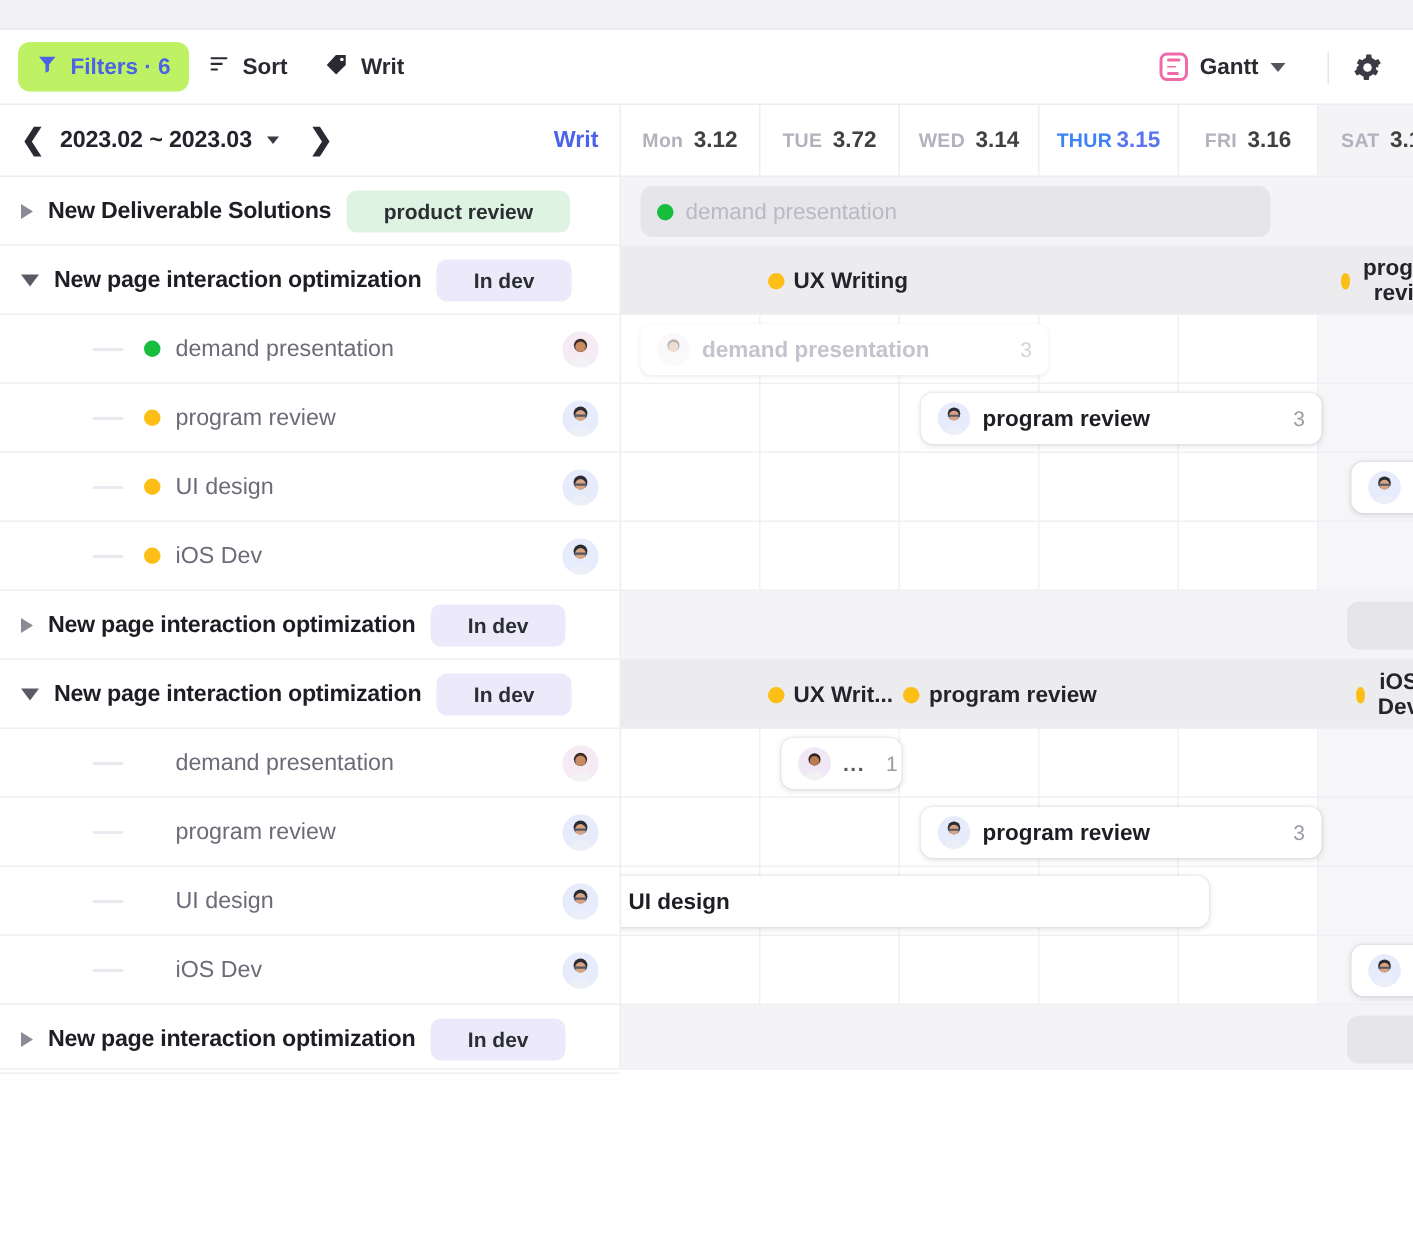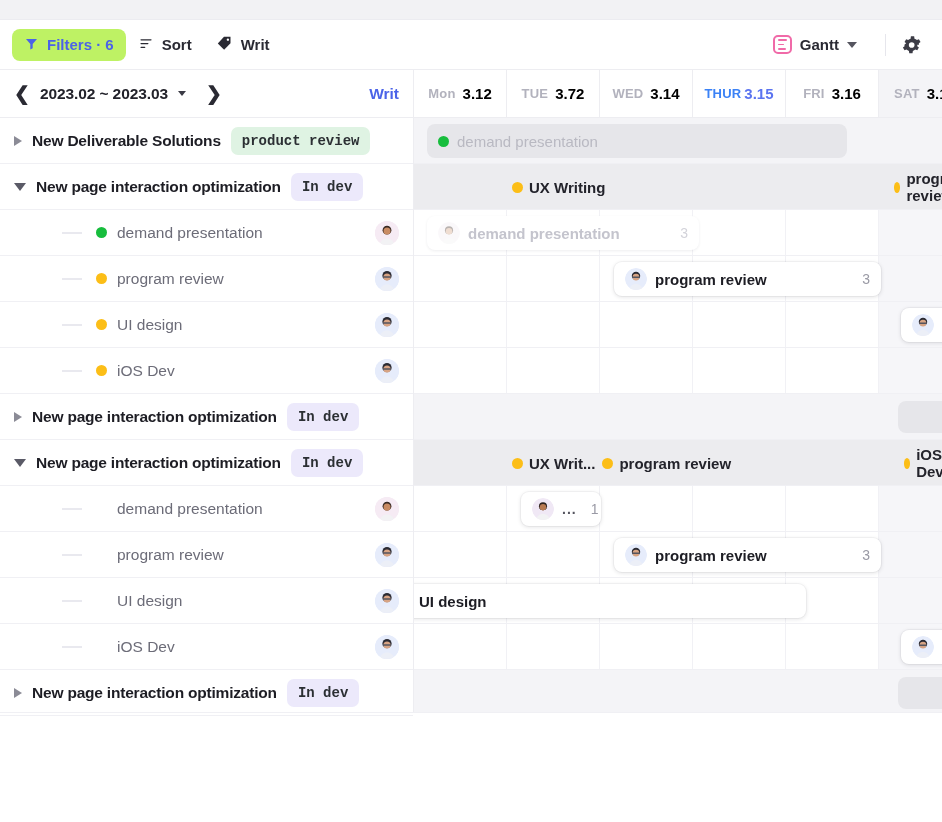--- a/index.html
+++ b/index.html
@@ -80,21 +80,21 @@
     border-top:5.5px solid #3b3b45;
   }
   .today-link { margin-left:auto; color:#4b63e8; font-size:15.5px; font-weight:600; cursor:pointer; }
 
   .daycols { flex:1; display:flex; overflow:hidden; }
   .daycol {
     width:93px; flex:0 0 93px; border-right:1px solid #ededf1;
     display:flex; align-items:center; justify-content:center; gap:7px;
   }
   .daycol .dow { font-size:13px; font-weight:600; color:#b2b2bd; letter-spacing:.2px; }
-  .daycol .dnum { font-size:15px; font-weight:700; color:#000000; }
+  .daycol .dnum { font-size:15px; font-weight:700; color:#404040; }
   .daycol.today .dow { color:#3b82f6; }
   .daycol.today .dnum { color:#5b74f0; }
   .daycol.weekend { background:#f4f4f7; }
 
   
   .body-split { display:flex; height:594px; }
   .left-pane { width:414px; flex:0 0 414px; border-right:1px solid #ededf1; background:#fff; }
   .right-pane { flex:1; position:relative; background:#fff; overflow:hidden; }
 
   
@@ -106,21 +106,21 @@
   .tri {
     width:0;height:0; flex:0 0 auto; cursor:pointer;
     border-top:5.5px solid transparent; border-bottom:5.5px solid transparent;
     border-left:8px solid #8b8b96;
   }
   .tri.open {
     border-left:6px solid transparent; border-right:6px solid transparent;
     border-top:8px solid #5a5a66; border-bottom:0;
   }
   .group-name { font-size:15.5px; font-weight:700; color:#1d1d24; letter-spacing:-0.2px; }
-  .chip { font-size:14px; font-weight:600; padding:6px 11px; border-radius:7px;font-family:Liberation Mono, monospace; }
+  .chip { font-size:14px; font-weight:600; padding:6px 25px; border-radius:7px; }
   .chip.green { background:#dff3e3; color:#2b2f33; }
   .chip.purple { background:#ece9fb; color:#2b2f33; }
 
   .row.sub { padding-left:28px; gap:0; }
   .indent-cell { width:34px; flex:0 0 34px; }
   .dash { width:20px; height:2px; background:#e9e9ef; }
   .dot { width:11px; height:11px; border-radius:50%; flex:0 0 auto; margin-left:14px; }
   .dot.green { background:#17bd3d; }
   .dot.amber { background:#fcbe17; }
   .sub-name { font-size:15.5px; color:#6c6c78; margin-left:10px; }
@@ -156,21 +156,21 @@
     background:#fff; color:#1d1d24; font-weight:700;
     box-shadow:0 1px 4px rgba(20,20,40,.13), 0 0 0 1px rgba(20,20,40,.035);
   }
   .gbar.card.faded { color:#c4c4cd; box-shadow:0 1px 3px rgba(20,20,40,.07); }
   .gbar .cnt { margin-left:auto; padding-left:22px; font-size:14px; font-weight:500; color:#9a9aa5; }
   .gbar.card.faded .cnt { color:#d3d3da; }
   .gbar .av { width:22px; height:22px; border-radius:50%; overflow:hidden; flex:0 0 auto; }
   .gbar.card.faded .av { opacity:.38; }
 
   .summary { position:absolute; top:0; height:46px; display:flex; align-items:center; gap:7px; }
-  .summary .mk { display:flex; align-items:center; gap:6px; font-size:15px; font-weight:700; color:#23232b; }
+  .summary .mk { display:flex; align-items:center; gap:6px; font-size:15px; font-weight:700; color:#23232b;text-align:center; }
   .summary .mk .d { width:11px; height:11px; border-radius:50%; }
   .summary .mk .d.amber { background:#fcbe17; }
 
   .ghost-block { position:absolute; top:7px; height:32px; border-radius:8px; background:#e6e6ea; }
 
   
   .bottom-empty { height: 54px; background:#fff; border-top:1px solid #f0f0f4; }
 </style>
 </head>
 <body>

